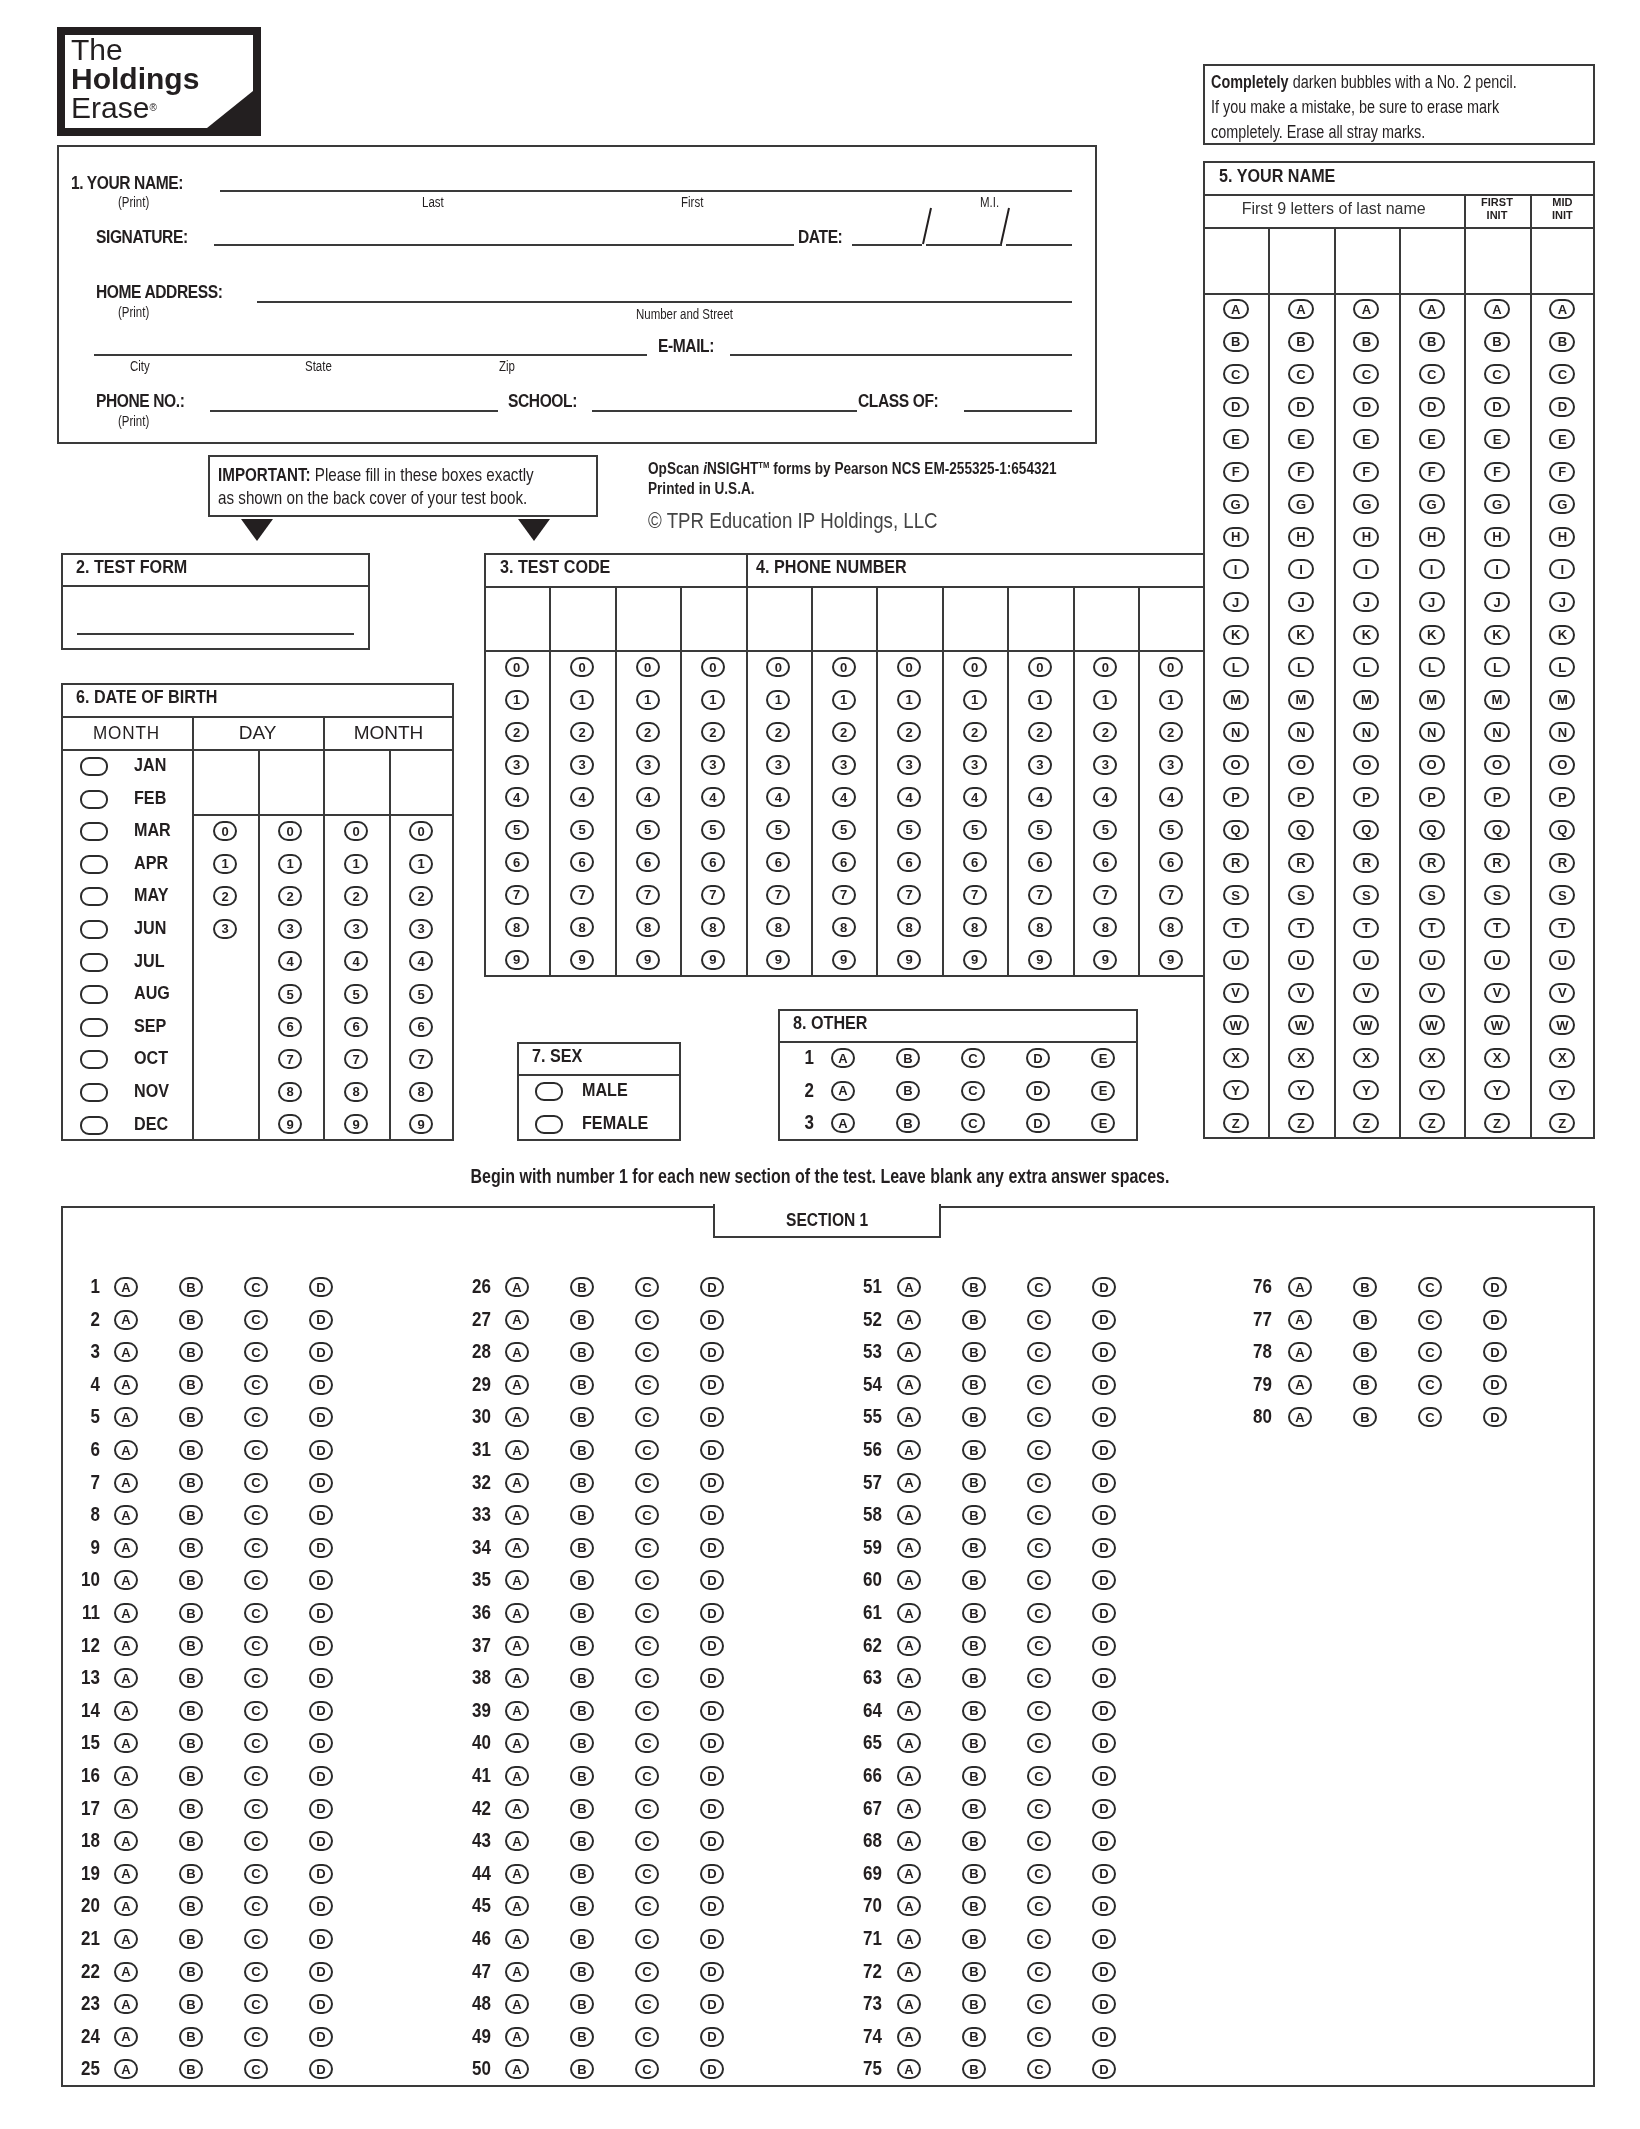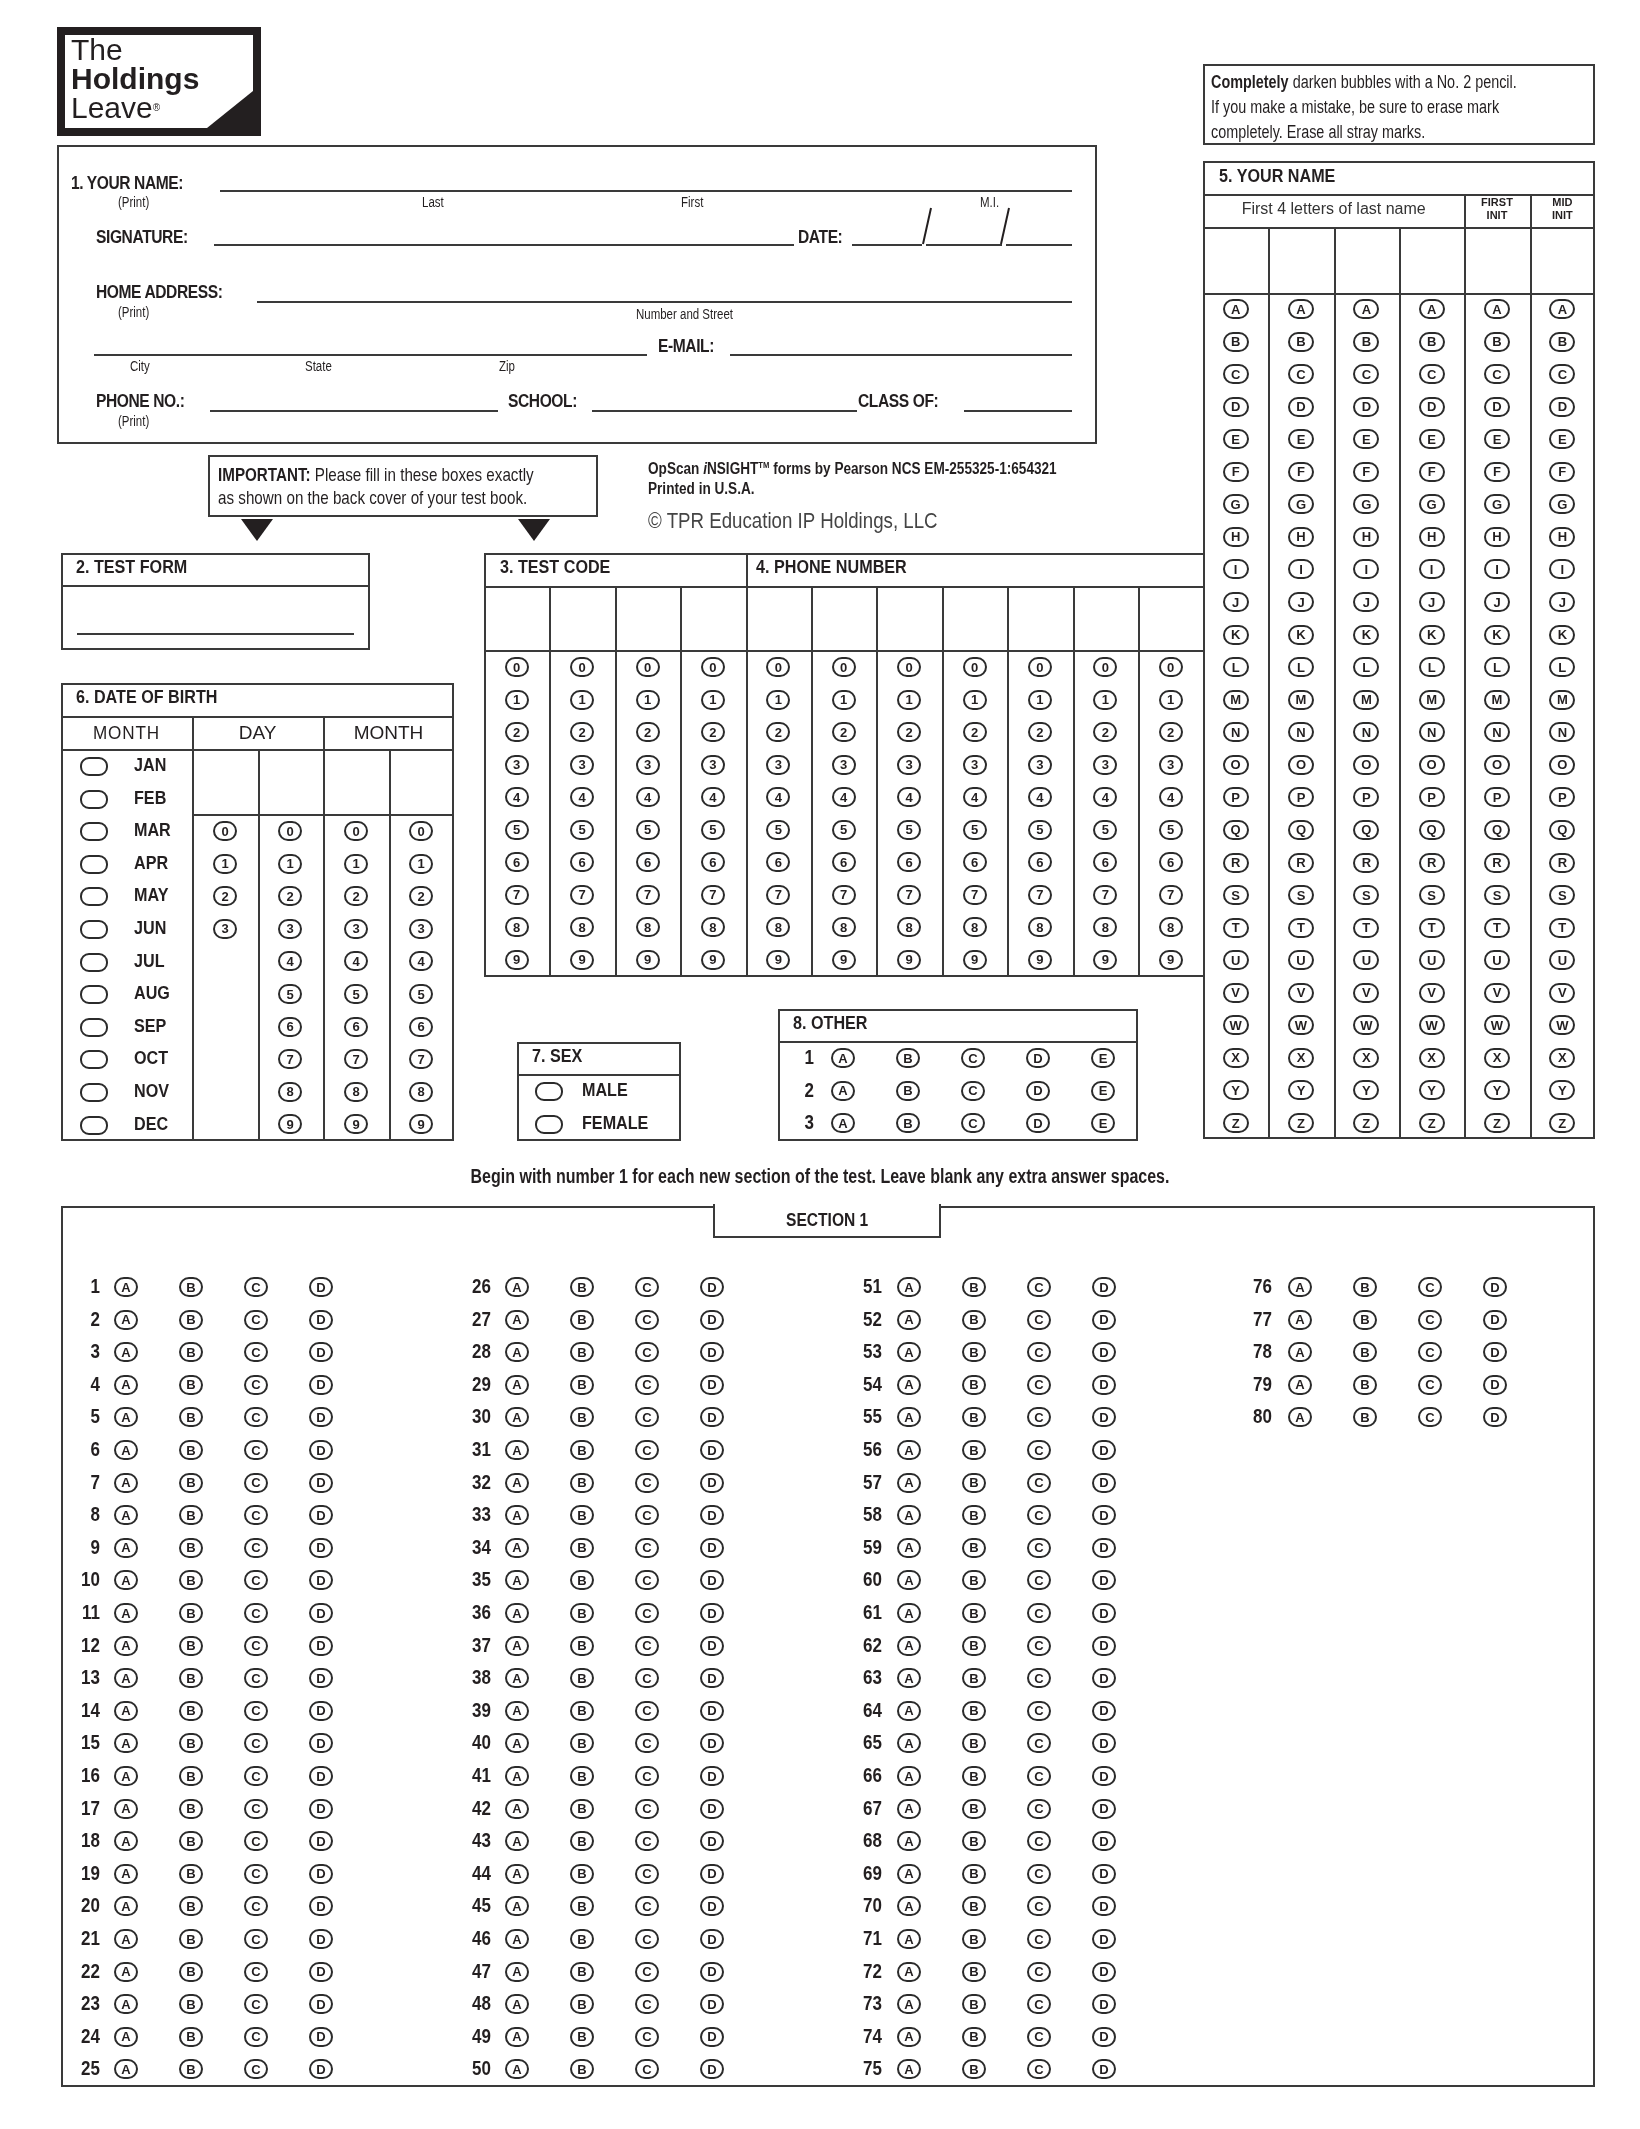--- a/index.html
+++ b/index.html
@@ -27,21 +27,21 @@
 </head>
 <body>
 
 <div class="abs" style="left:57px;top:27px;width:204px;height:109px;">
   <svg width="204" height="109" style="position:absolute;left:0;top:0;">
     <polygon points="0,0 204,0 204,109 0,109" fill="#231f20"></polygon>
     <polygon points="8,8 196,8 196,64 150,101 8,101" fill="#ffffff"></polygon>
   </svg>
   <div class="abs" style="left:14px;top:8px;font-size:30px;line-height:30px;color:#231f20;">The</div>
   <div class="abs" style="left:14px;top:37px;font-size:30px;line-height:30px;font-weight:bold;color:#231f20;">Holdings</div>
-  <div class="abs" style="left:14px;top:66px;font-size:30px;line-height:30px;color:#231f20;"><span>Leave</span><span style="font-size:10px;vertical-align:top;">®</span></div>
+  <div class="abs" style="left:14px;top:66px;font-size:30px;line-height:30px;color:#231f20;"><span>Erase</span><span style="font-size:10px;vertical-align:top;">®</span></div>
 </div>
 
 <div class="box" style="left:1203px;top:64px;width:392px;height:81px;padding:4px 6px;">
   <div class="small-c" style="font-size:18px;line-height:25px;transform:scaleX(0.8);width:470px;">
     <span style="font-weight:bold;">Completely</span><span> darken bubbles with a No. 2 pencil.</span><br>
     <span>If you make a mistake, be sure to erase mark</span><br>
     <span>completely. Erase all stray marks.</span>
   </div>
 </div>
 
@@ -247,21 +247,21 @@
     <div class="box" style="left:1203px;top:161px;width:392px;height:978px;"></div>
     <div class="head" style="left:1219px;top:165px;">5.  YOUR NAME</div>
     <div class="hline" style="left:1203px;top:194px;width:392px;"></div>
     <div class="hline" style="left:1203px;top:227px;width:392px;"></div>
     <div class="hline" style="left:1203px;top:293px;width:392px;"></div>
     <div class="vline" style="left:1268.3333333333333px;top:227px;height:912px;"></div>
     <div class="vline" style="left:1333.6666666666667px;top:227px;height:912px;"></div>
     <div class="vline" style="left:1399px;top:227px;height:912px;"></div>
     <div class="vline" style="left:1464.3333333333333px;top:194px;height:945px;"></div>
     <div class="vline" style="left:1529.6666666666665px;top:194px;height:945px;"></div>
-    <div class="lbl" style="left:1203px;top:200px;width:261.3333333333333px;text-align:center;font-size:16px;color:#333;">First 4 letters of last name</div>
+    <div class="lbl" style="left:1203px;top:200px;width:261.3333333333333px;text-align:center;font-size:16px;color:#333;">First 9 letters of last name</div>
     <div class="lbl" style="left:1464.3333333333333px;top:196px;width:65.33333333333333px;text-align:center;font-weight:bold;font-size:11px;line-height:13px;">
       <div>FIRST</div>
       <div>INIT</div>
     </div>
     <div class="lbl" style="left:1529.6666666666665px;top:196px;width:65.33333333333333px;text-align:center;font-weight:bold;font-size:11px;line-height:13px;">
       <div>MID</div>
       <div>INIT</div>
     </div>
     <div style="position:absolute;left:1205px;top:229px;width:61.33333333333333px;height:62px;"></div>
     <div class="bub" style="left:1222.6666666666667px;top:299px;">A</div>

